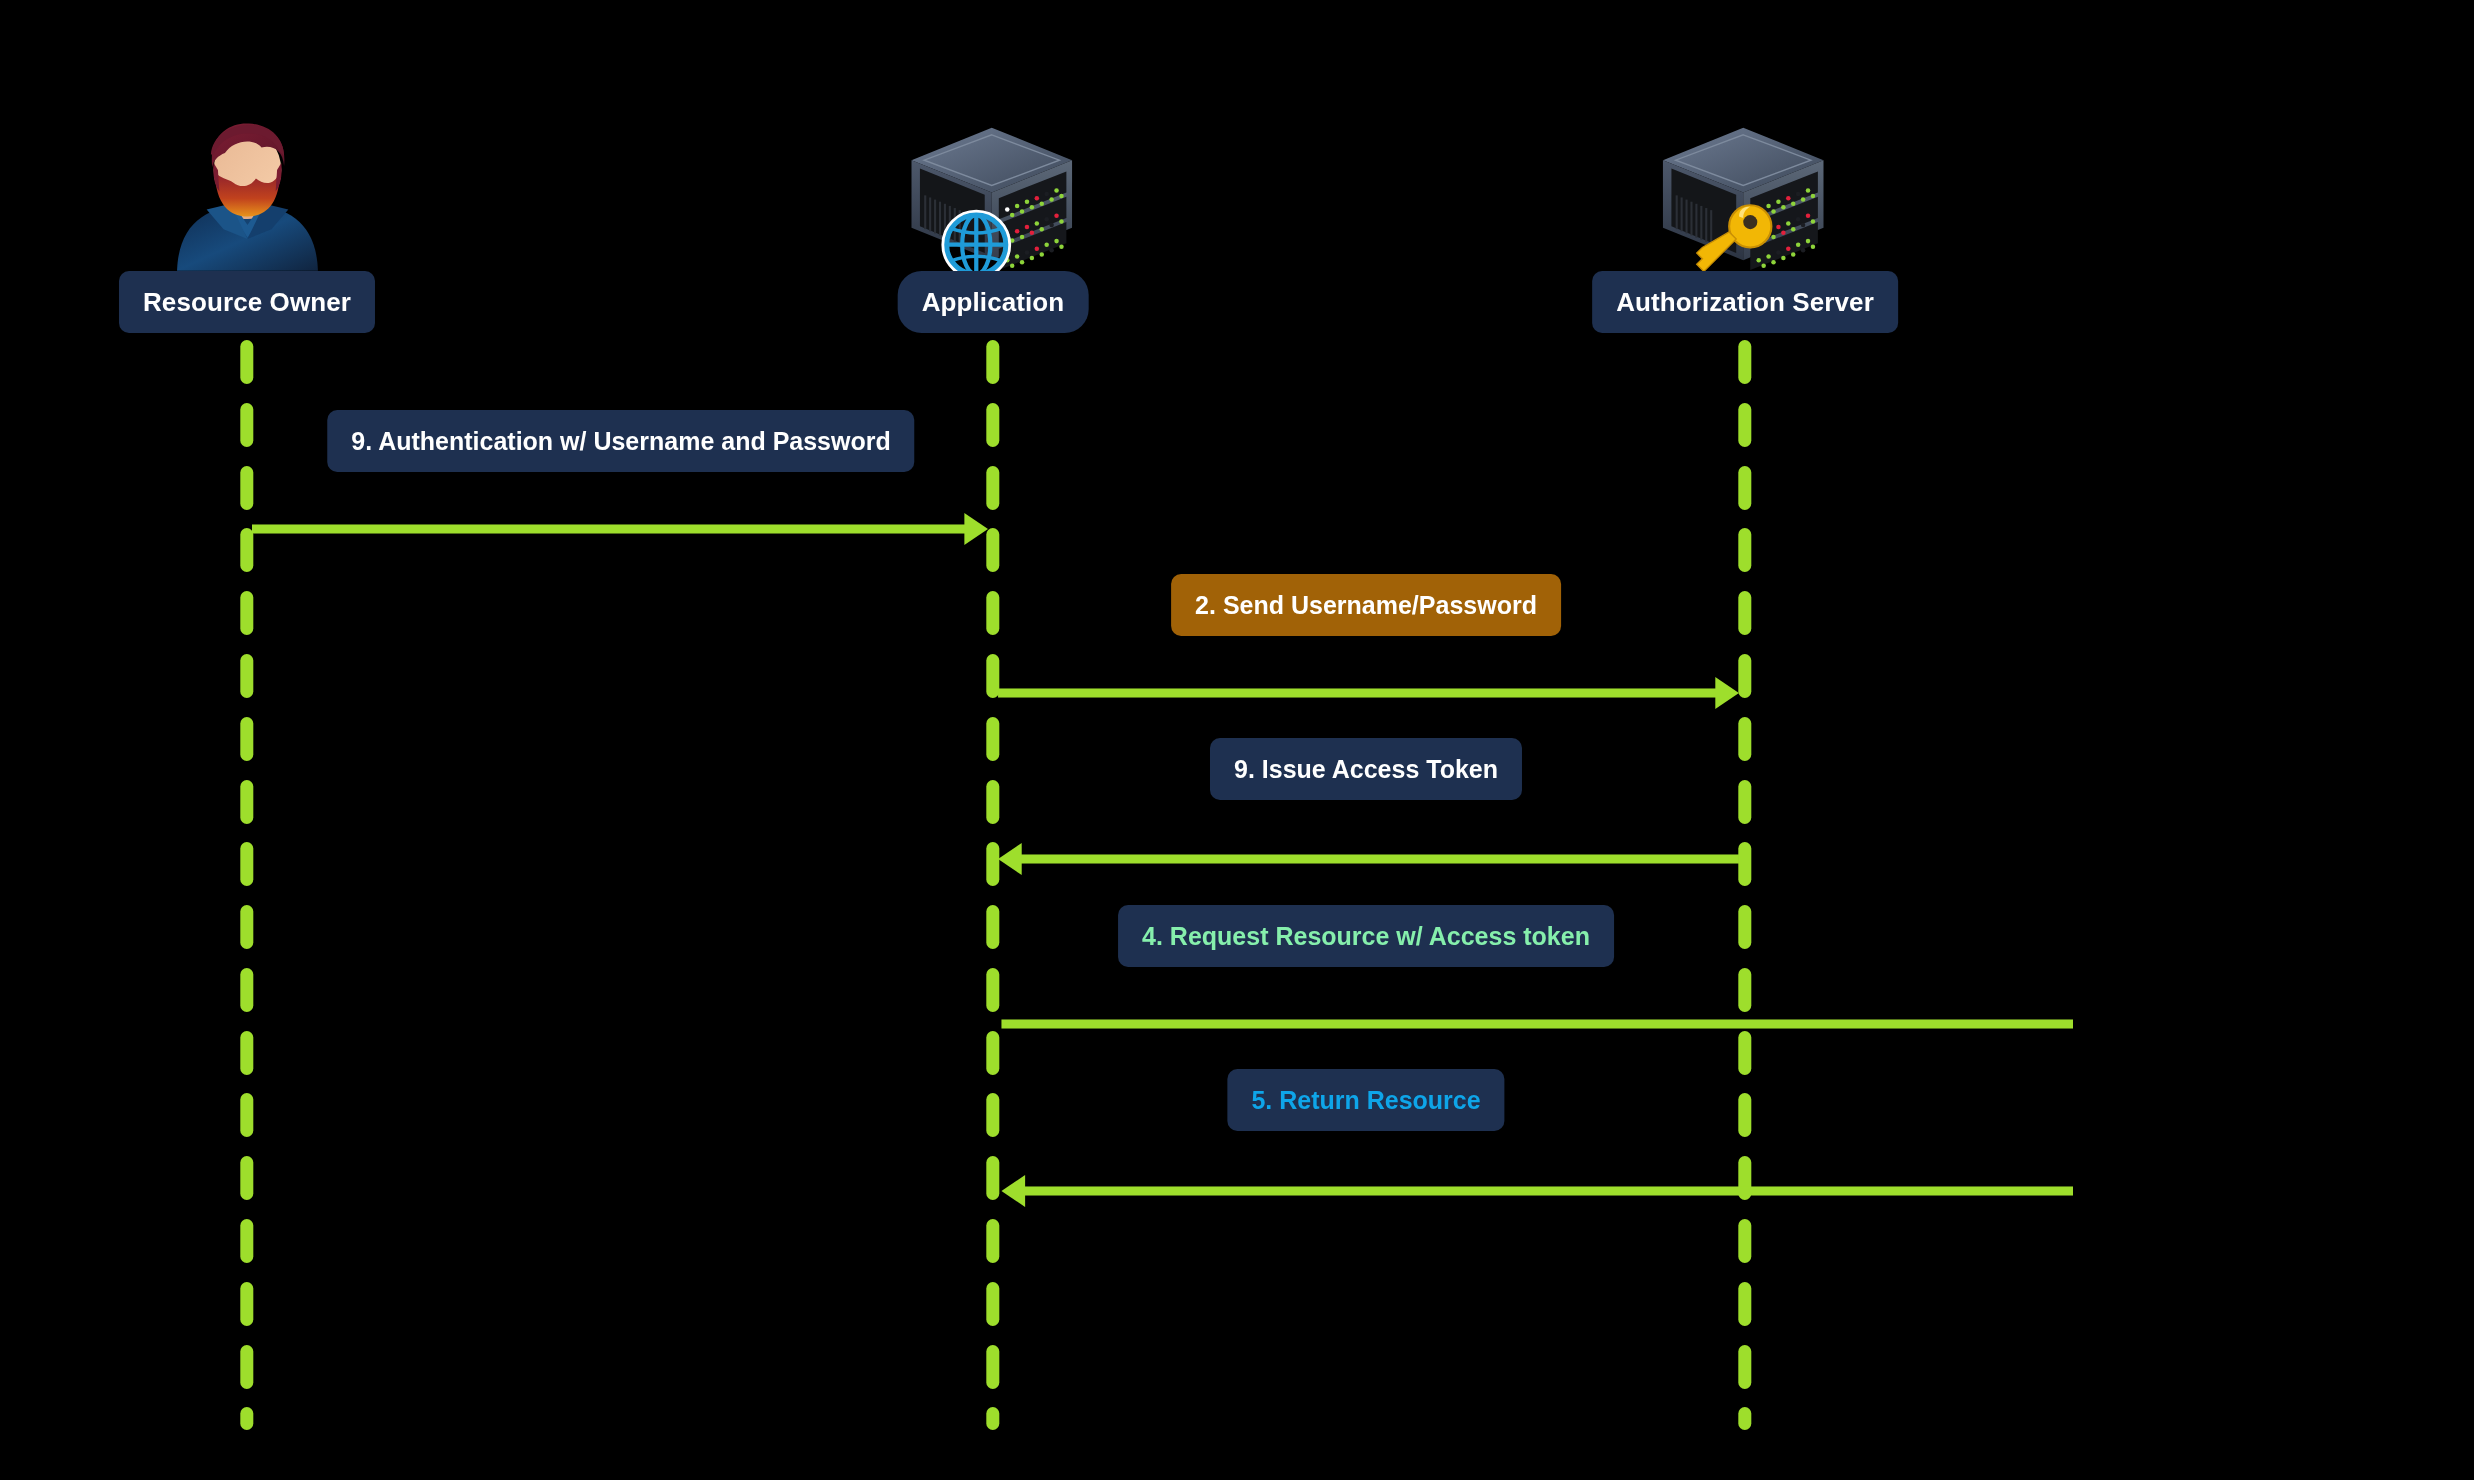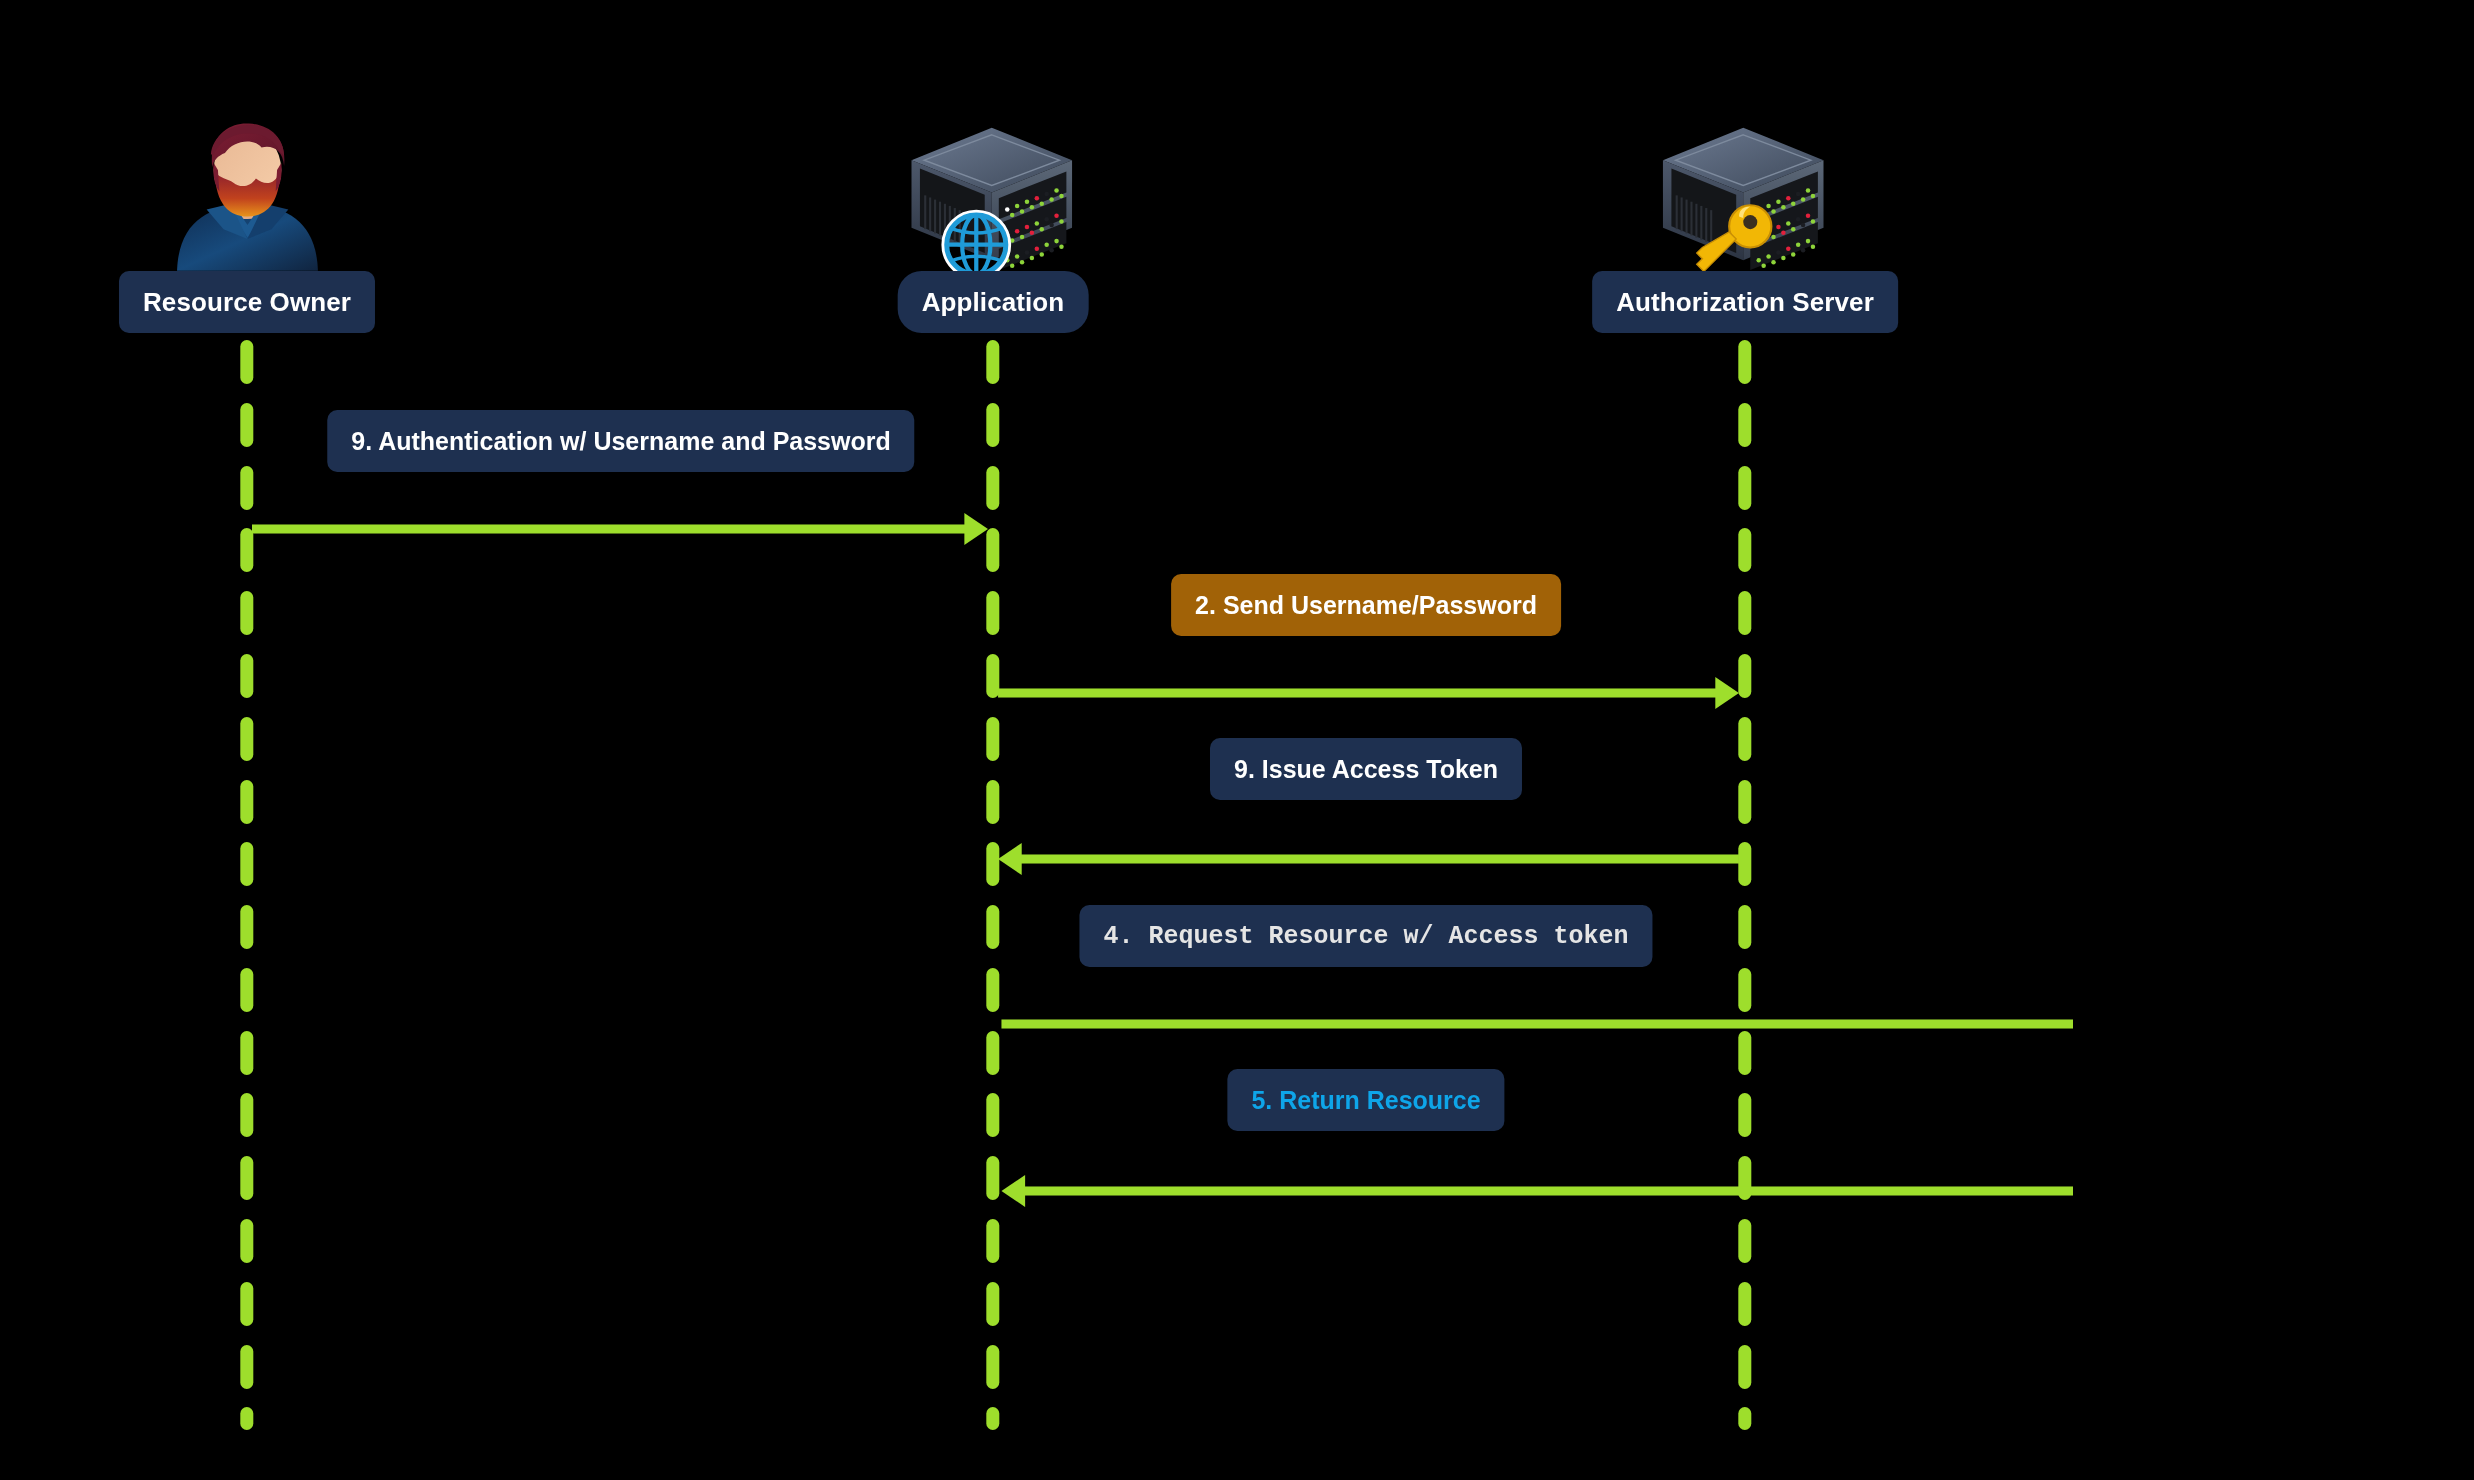--- a/index.html
+++ b/index.html
@@ -551,18 +551,18 @@
           <rect x="32" y="16.5" width="1742" height="13" fill="#9ede2c"></rect>
           <polygon points="34,0 0,23 34,46" fill="#9ede2c"></polygon>
         </svg>
       </div>
     </div>
 
   <div id="msg-label-layer">
       <div class="msg-label" style="left: 621px; top: 410px; background: rgb(30, 48, 80); color: rgb(255, 255, 255);">9. Authentication w/ Username and Password</div>
       <div class="msg-label" style="left: 1366px; top: 574px; background: #a16207; color: rgb(255, 255, 255);">2. Send Username/Password</div>
       <div class="msg-label" style="left: 1366px; top: 738px; background: rgb(30, 48, 80); color: rgb(255, 255, 255);">9. Issue Access Token</div>
-      <div class="msg-label" style="left: 1366px; top: 905px; background: rgb(30, 48, 80); color: #e5e5e5; font-family: Liberation Mono, monospace;">4. Request Resource w/ Access token</div>
+      <div class="msg-label" style="left: 1366px; top: 905px; background: rgb(30, 48, 80); color: #86efac;">4. Request Resource w/ Access token</div>
       <div class="msg-label" style="left: 1366px; top: 1069px; background: rgb(30, 48, 80); color: #0ea5e9;">5. Return Resource</div>
     </div>
 
 </div>
 
 
 </body></html>

